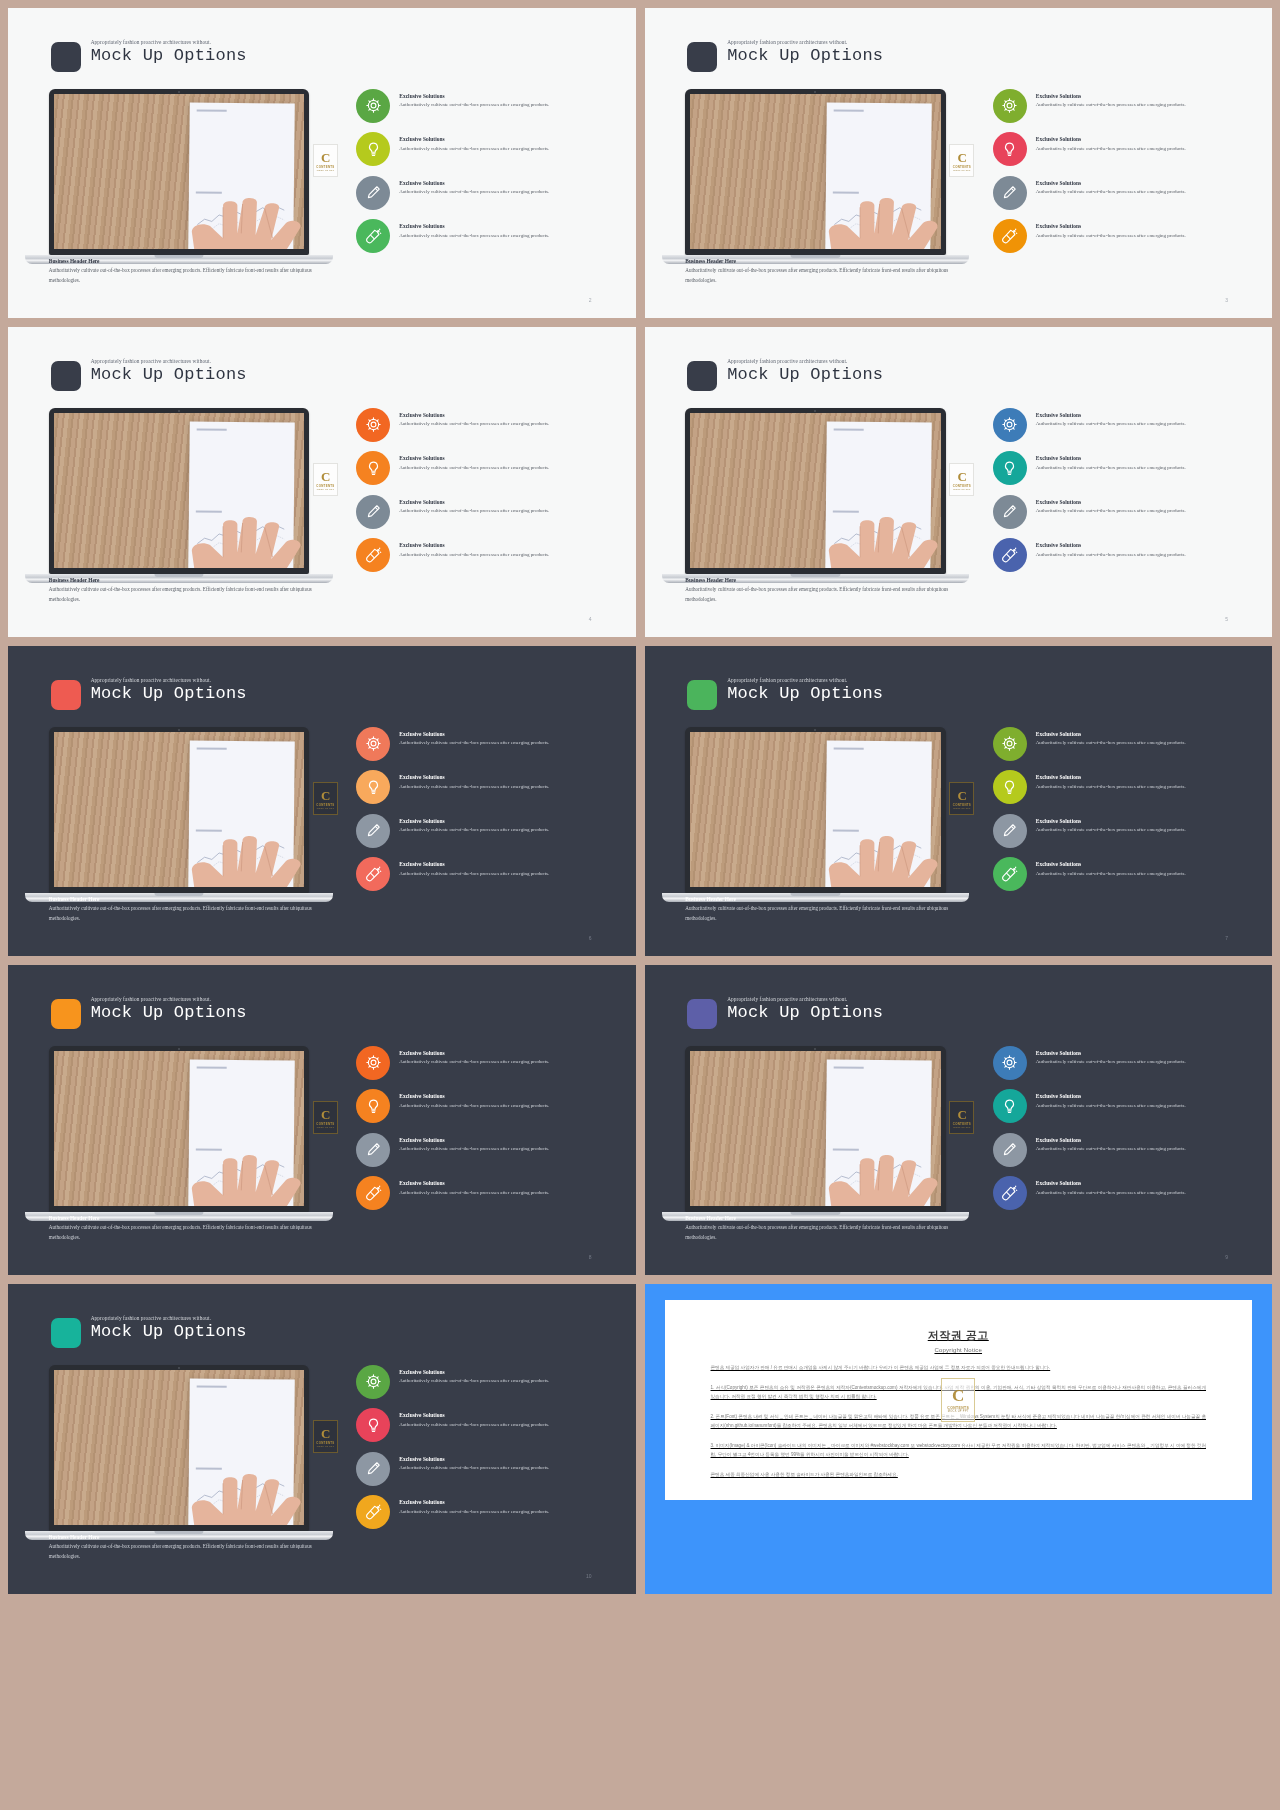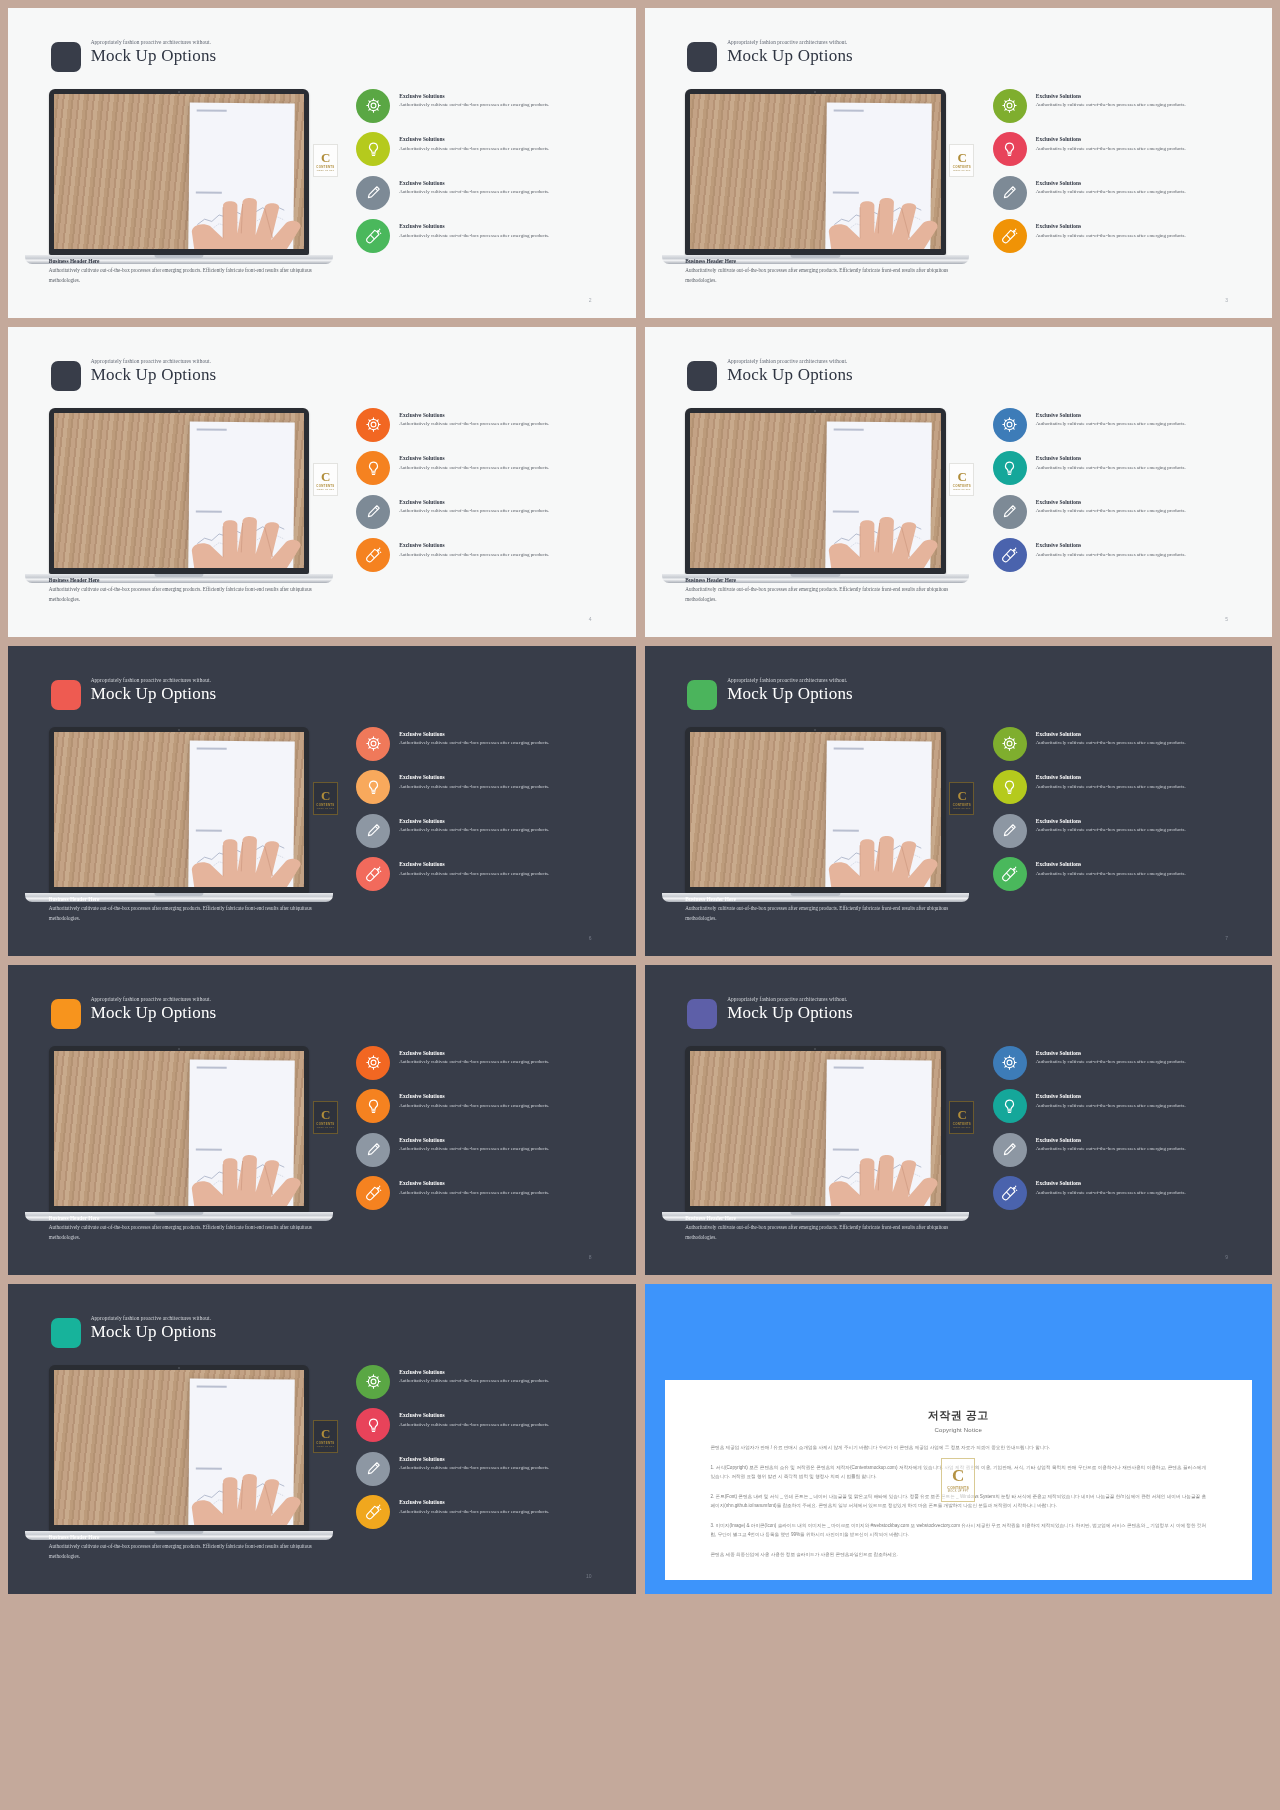--- a/index.html
+++ b/index.html
@@ -27,21 +27,21 @@
   .hdr { position:absolute; left:6.8%; top:10%; display:flex; align-items:flex-start; gap:10px; }
   .hdr-chip { width:30px; height:30px; border-radius:7px; background:#383d49; flex:0 0 auto; margin-top:3px;}
   .hdr-txt { }
   .hdr-kicker {
     font-size:5.3px; letter-spacing:.1px; color:#5e6470;
     font-family:"Liberation Serif", serif; white-space:nowrap;
   }
   .dark .hdr-kicker { color:#d7dade; }
   .hdr-title {
     font-size:17px; color:#2f3542; line-height:1.25; white-space:nowrap;
-    font-family:Liberation Serif, serif; font-weight:400; letter-spacing:.2px;
+    font-family:Liberation Mono, monospace; font-weight:400; letter-spacing:.2px;
   }
   .dark .hdr-title { color:#ffffff; }
 
   
   .laptop { position:absolute; left:6.5%; top:26%; width:41.5%; }
   .lp-lid {
     position:relative; background:#2a2d33; border-radius:6px 6px 2px 2px;
     padding:5px 5px 6px 5px; box-shadow:0 1px 2px rgba(0,0,0,.25);
   }
   .lp-cam { position:absolute; left:50%; top:2px; width:2px; height:2px; border-radius:50%; background:#4d5159; transform:translateX(-50%); }
@@ -128,21 +128,21 @@
   }
   .dark .blurb-b { color:#cfd3d9; }
 
   .pagenum {
     position:absolute; right:7%; bottom:5%;
     font-size:5px; color:#a6abb3; font-family:"Liberation Sans",sans-serif;
   }
   .dark .pagenum { color:#767c88; }
 
   
-  .cslide { background:#3d94fb; display:flex; align-items:flex-end; justify-content:center; padding:16px 20px 14px 20px;}
+  .cslide { background:#3d94fb; display:flex; align-items:flex-start; justify-content:center; padding:16px 20px 14px 20px;text-decoration:underline;}
   .cpaper { background:#fff; width:100%; padding:28px 46px 20px 46px; position:relative; }
   .c-title { text-align:center; font-family:"Liberation Sans", sans-serif; font-size:11px; font-weight:700; color:#3c3c3c; letter-spacing:.5px;}
   .c-sub { text-align:center; font-family:"Liberation Sans", sans-serif; font-size:6px; color:#6c6c6c; margin-top:4px; letter-spacing:.2px;}
   .c-p { font-family:"Liberation Sans", sans-serif; font-size:4.6px; line-height:1.95; color:#7a7a7a; margin-top:11px; text-align:justify;}
   .c-wm {
     position:absolute; left:50%; top:50%; transform:translate(-50%,-50%);
     width:34px; height:44px; border:1px solid #d8c88f; background:rgba(255,255,255,.55);
     display:flex; flex-direction:column; align-items:center; justify-content:center; opacity:.95;
   }
   .c-wm .bc { font-family:"Liberation Serif",serif; font-weight:700; font-size:17px; color:#b08d3a; line-height:1;}

